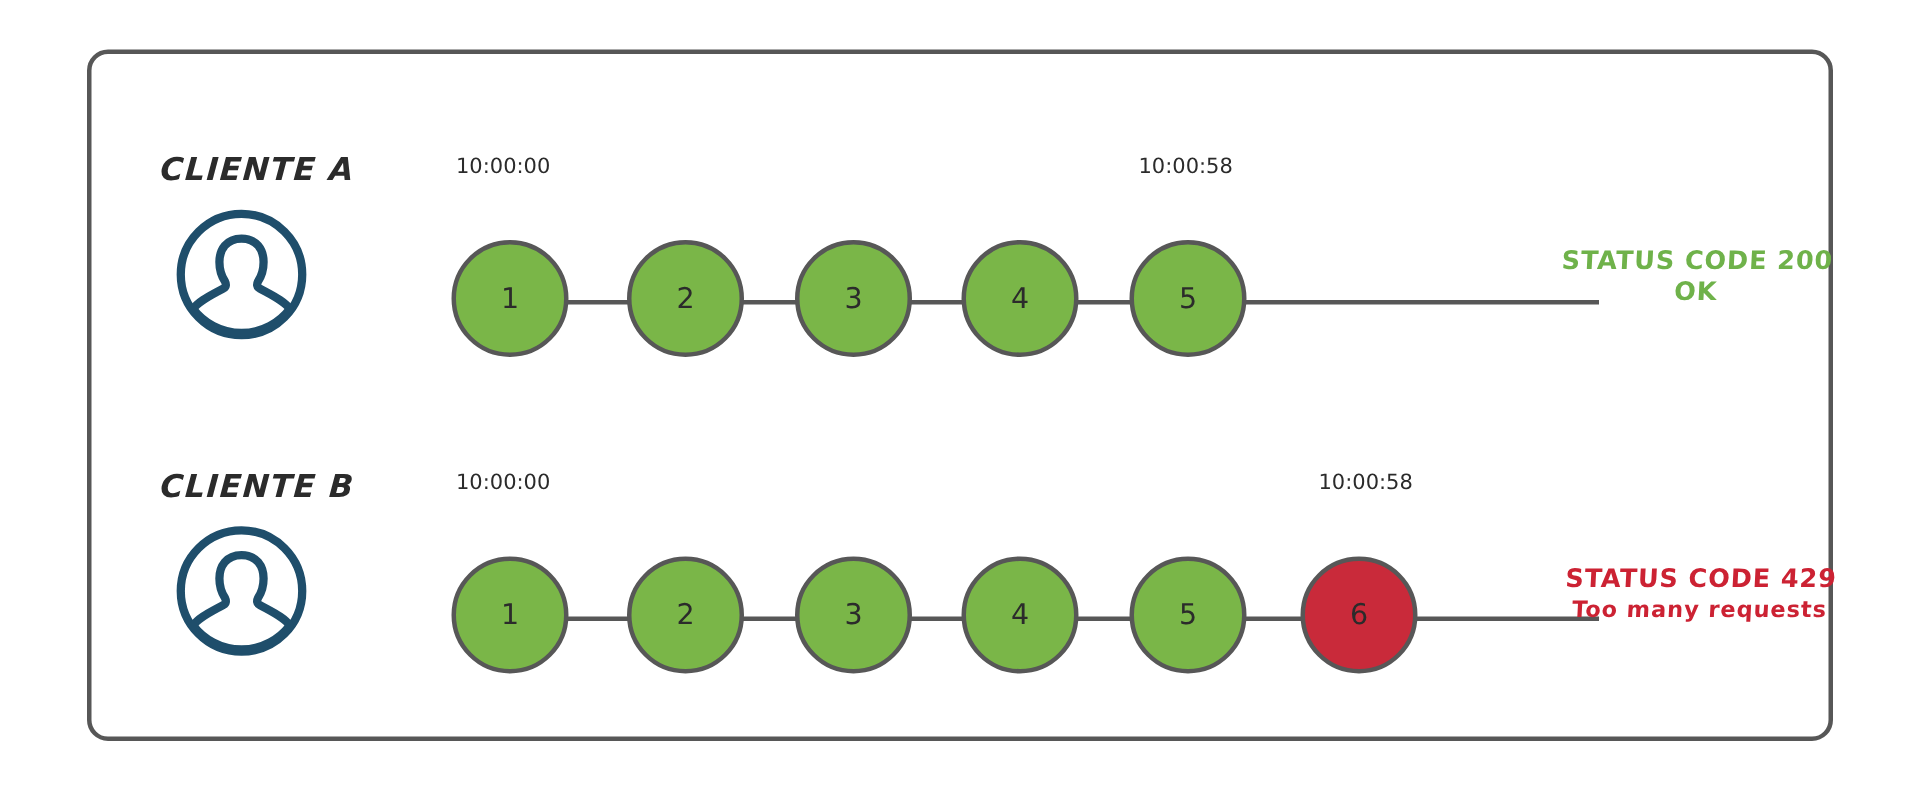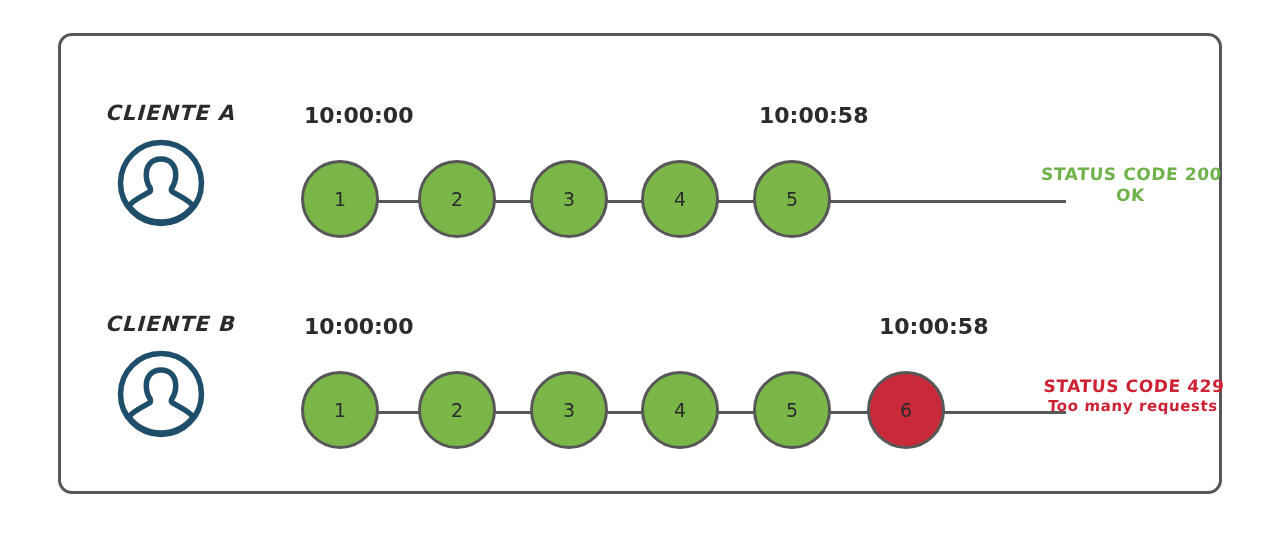--- a/index.html
+++ b/index.html
@@ -60,22 +60,22 @@
     top: 76px;
     width: 92px;
     height: 92px;
   }
 
   
   .timestamp {
     position: absolute;
     top: 42px;
     font-family: "DejaVu Sans", sans-serif;
-    font-size: 22px;
-    font-weight: bold;
+    font-size: 14px;
+    font-weight: normal;
     color: #2b2b2b;
     white-space: nowrap;
   }
   .ts-start { left: 243px; }
   #ts-end-a  { left: 698px; }
   #ts-end-b  { left: 818px; }
 
   
   .chain {
     position: absolute;

